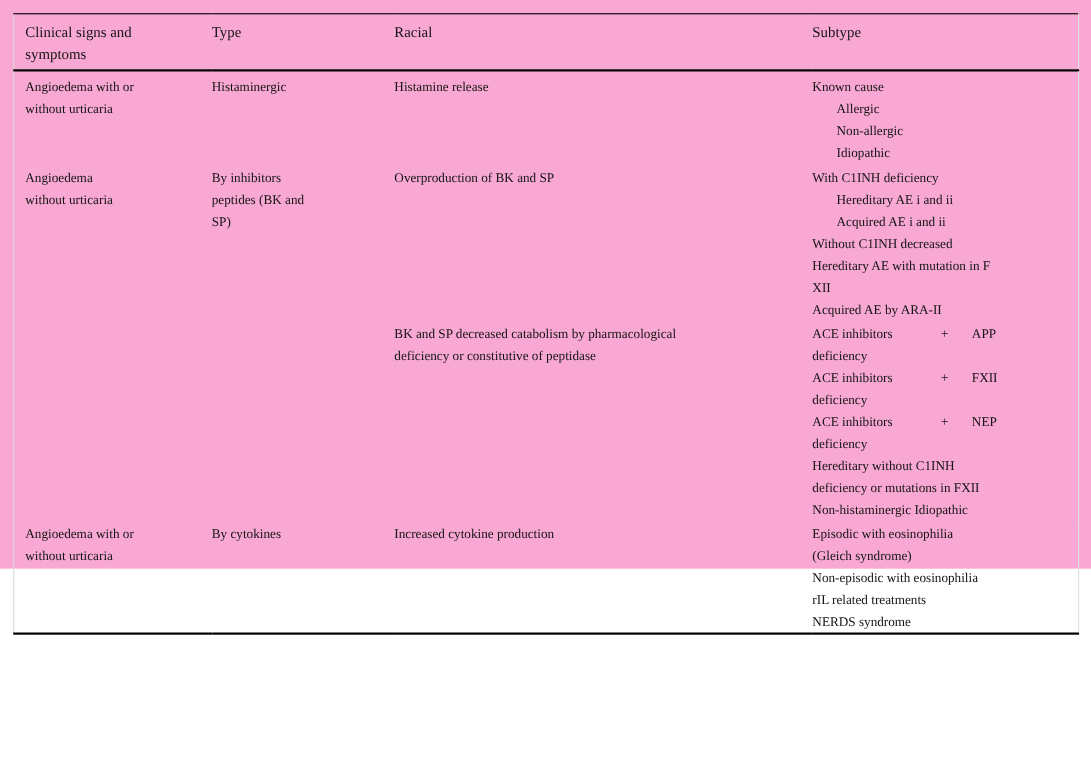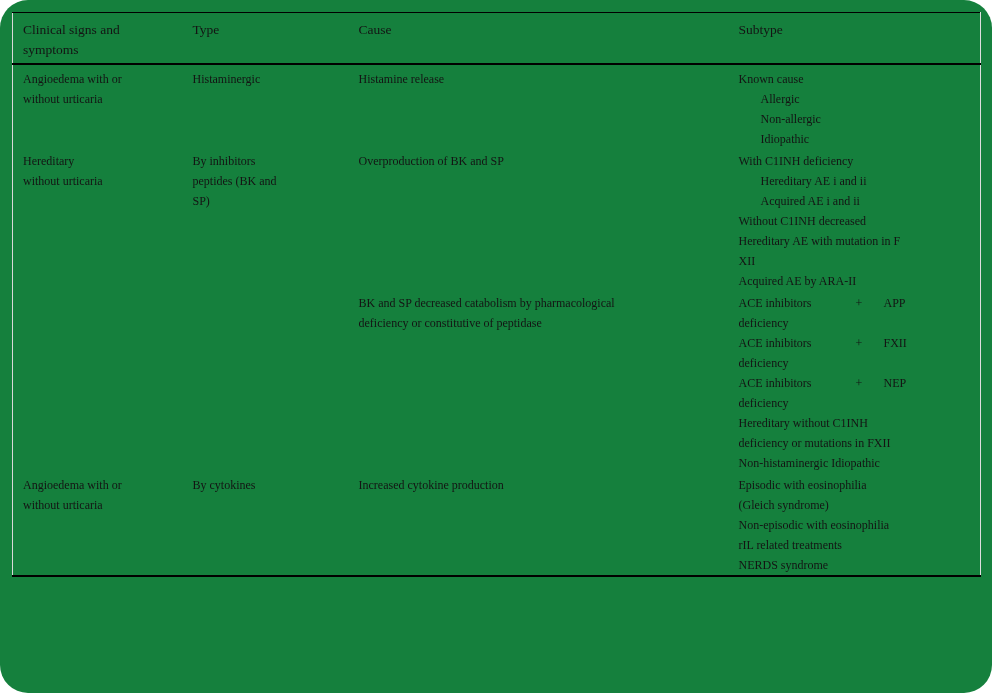--- a/index.html
+++ b/index.html
@@ -11,23 +11,22 @@
     width: 992px;
     height: 693px;
     font-family: "Liberation Serif", "DejaVu Serif", serif;
     color: #141414;
     position: relative;
     overflow: hidden;
   }
   .page {
     position: relative;
     width: 992px;
-    height: 693px;
-    background: #15803d;
-    border-radius: 28px;
+    height: 517px;
+    background: #f9a8d4;
   }
   table.classification {
     position: absolute;
     left: 12px;
     top: 12px;
     width: 968px;
     border-collapse: collapse;
     table-layout: fixed;
     border-top: 1.5px solid #000000;
     border-bottom: 2.5px solid #000000;
@@ -77,21 +76,21 @@
       <col class="w1">
         <col class="w2">
         <col class="w3">
         <col class="w4">
     </colgroup>
     <thead>
       <tr>
         <th class="c1">Clinical signs and
 symptoms</th>
         <th class="c2">Type</th>
-        <th class="c3">Cause</th>
+        <th class="c3">Racial</th>
         <th class="c4">Subtype</th>
       </tr>
     </thead>
     <tbody>
         <tr class="first">
           <td class="c1">
             <div class="line">Angioedema with or</div>
             <div class="line">without urticaria</div>
           </td>
           <td class="c2">
@@ -102,21 +101,21 @@
           </td>
           <td class="c4">
             <div class="line">Known cause</div>
             <div class="line ind">Allergic</div>
             <div class="line ind">Non-allergic</div>
             <div class="line ind">Idiopathic</div>
           </td>
         </tr>
         <tr>
           <td class="c1">
-            <div class="line">Hereditary</div>
+            <div class="line">Angioedema</div>
             <div class="line">without urticaria</div>
           </td>
           <td class="c2">
             <div class="line">By inhibitors</div>
             <div class="line">peptides (BK and</div>
             <div class="line">SP)</div>
           </td>
           <td class="c3">
             <div class="line">Overproduction of BK and SP</div>
           </td>

